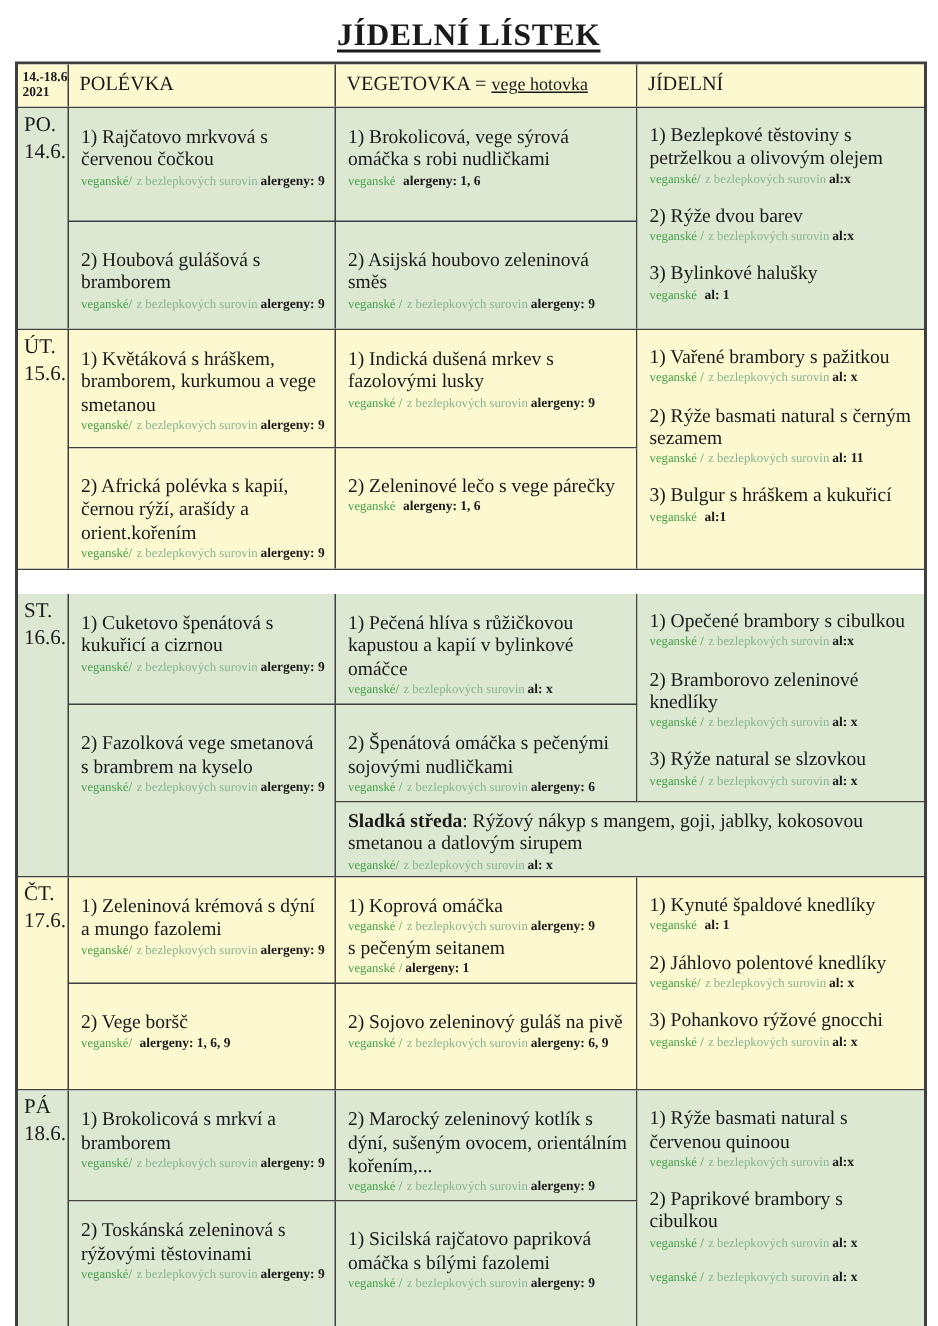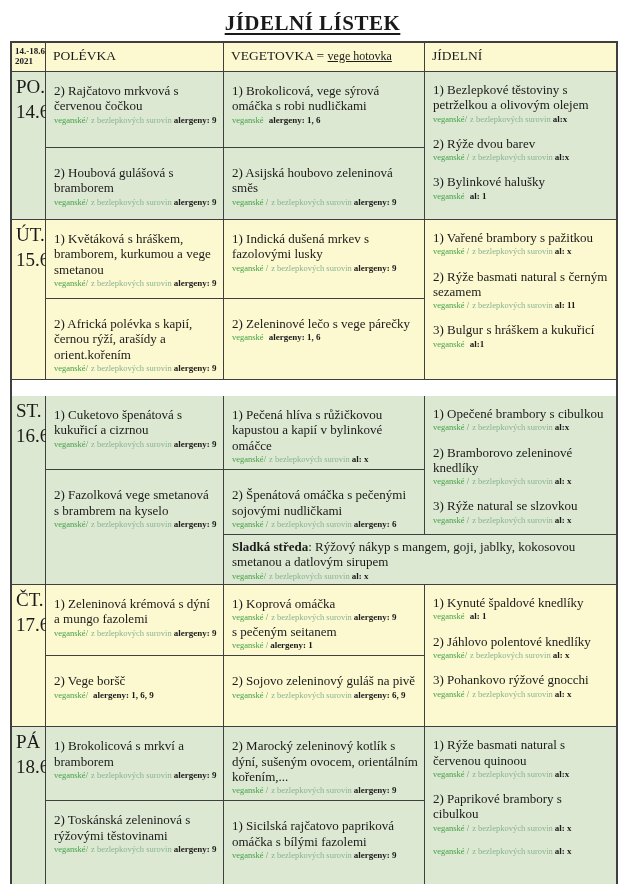--- a/index.html
+++ b/index.html
@@ -35,21 +35,21 @@
   .hd{font-size:13.5px;padding-top:5px;padding-left:7px;}
   .hd .note{font-size:12px;text-decoration:underline;}
 
   
   .day-po{grid-template-rows:minmax(76px,auto) minmax(71px,auto);}
   .day-ut{grid-template-rows:minmax(79px,auto) minmax(80px,auto);}
   .day-st{grid-template-rows:minmax(65px,auto) minmax(61px,auto) minmax(46px,auto);margin-top:16px;}
   .day-ct{grid-template-rows:minmax(71px,auto) minmax(70px,auto);}
   .day-pa{grid-template-rows:minmax(72px,auto) minmax(86px,auto);}
 
-  .d{grid-column:1;grid-row:1 / -1;font-size:19px;line-height:1.3;padding:3px 1px 0 4px;}
+  .d{grid-column:1;grid-row:1 / -1;font-size:14px;line-height:1.3;padding:3px 1px 0 4px;}
   .s1{grid-column:2;grid-row:1;}
   .s2{grid-column:2;grid-row:2;}
   .s2.tall{grid-row:2 / span 2;}
   .m1{grid-column:3;grid-row:1;}
   .m2{grid-column:3;grid-row:2;}
   .side{grid-column:4;grid-row:1 / span 2;display:flex;flex-direction:column;gap:11px;padding:10px 6px 4px 8px;}
   .sladka{grid-column:3 / 5;grid-row:3;padding:4px 7px 2px 8px;}
 
   .dish{padding:11px 6px 4px 8px;}
   .dish.deep{padding-top:17px;}
@@ -80,21 +80,21 @@
     </div>
     <div class="cell hd last">JÍDELNÍ</div>
   </div>
 
   <div class="row green day-po">
     <div class="cell d">
       <div>PO.</div>
       <div>14.6.</div>
     </div>
     <div class="cell s1 bb dish">
-      <div class="item-text">2) Rajčatovo mrkvová s červenou čočkou</div>
+      <div class="item-text">1) Rajčatovo mrkvová s červenou čočkou</div>
       <div class="meta"><span class="veg">veganské/</span><span class="gf">z bezlepkových surovin</span><span class="al">alergeny: 9</span></div>
     </div>
     <div class="cell s2 dish deep">
       <div class="item-text">2) Houbová gulášová s bramborem</div>
       <div class="meta"><span class="veg">veganské/</span><span class="gf">z bezlepkových surovin</span><span class="al">alergeny: 9</span></div>
     </div>
     <div class="cell m1 bb dish">
       <div class="item-text">1) Brokolicová, vege sýrová omáčka s robi nudličkami</div>
       <div class="meta"><span class="veg">veganské</span><span class="gf"></span><span class="al">alergeny: 1, 6</span></div>
     </div>

